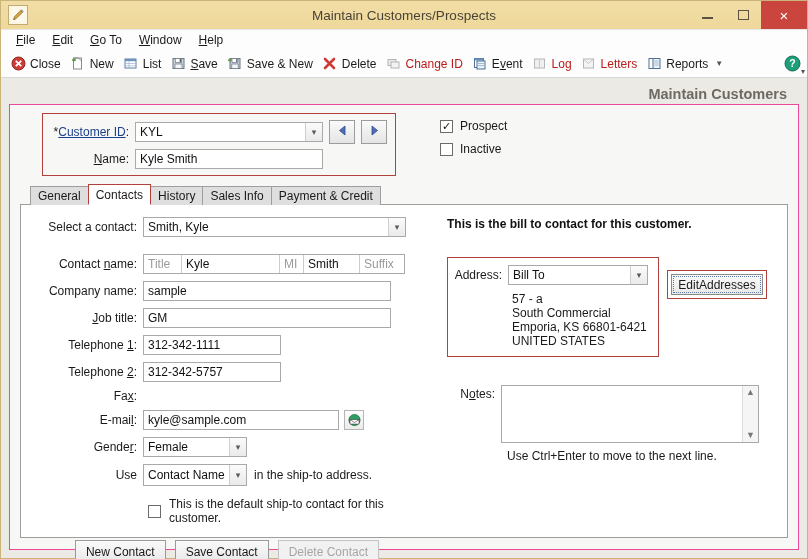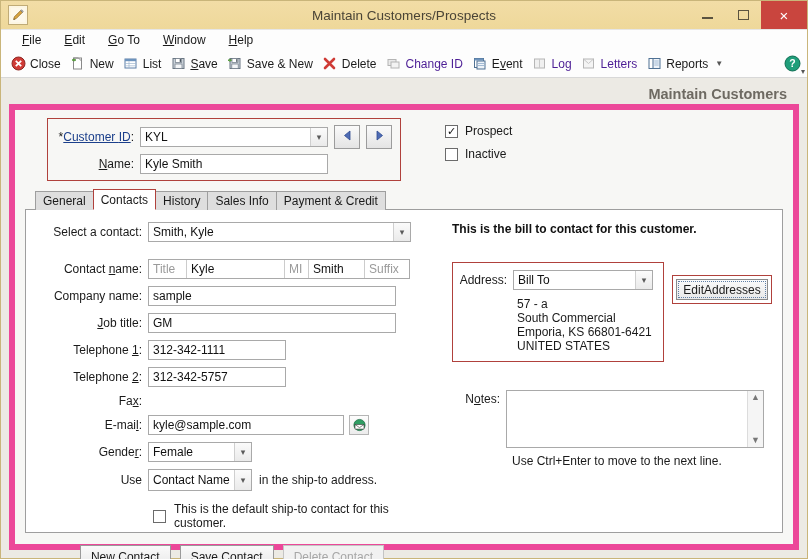--- a/index.html
+++ b/index.html
@@ -76,21 +76,20 @@
     display: flex;
     align-items: center;
     padding-left: 8px;
     flex: 0 0 auto;
   }
   .menuitem {
     padding: 2px 10px 2px 7px;
     font-size: 12px;
     color: #1a1a1a;
     cursor: default;
-    margin-left: 6px;
   }
   .menuitem u { text-decoration: underline; }
 
   
   .toolbar {
     height: 28px;
     background: #fdfdfd;
     display: flex;
     align-items: center;
     padding-left: 6px;
@@ -101,21 +100,21 @@
   .tbtn {
     display: flex;
     align-items: center;
     gap: 4px;
     padding: 2px 6px 2px 3px;
     font-size: 12px;
     color: #1b1b1b;
     cursor: default;
     white-space: nowrap;
   }
-  .tbtn.disabled { color: #4c1d95; }
+  .tbtn.disabled { color: #b91c1c; }
   .tbtn-ico { width: 16px; height: 16px; display: inline-flex; align-items: center; justify-content: center; flex: 0 0 16px;}
   .tb-caret { font-size: 8px; margin-left: 3px; color: #555; }
   .help-ico {
     margin-left: auto;
     margin-right: 6px;
     width: 17px; height: 17px;
   }
   .tb-scroll {
     position: absolute;
     right: 2px; bottom: 1px;
@@ -136,21 +135,21 @@
     font-weight: bold;
     font-size: 14.5px;
     color: #6e6a62;
     padding-right: 12px;
     height: 20px;
     line-height: 20px;
     flex: 0 0 auto;
   }
   .panel {
     background: #f7f7f5;
-    border: 6px solid #ec4899;
+    border: 1px solid #ec4899;
     flex: 1 1 auto;
     padding: 8px 10px 10px 10px;
     display: flex;
     flex-direction: column;
     min-height: 0;
     position: relative;
   }
 
   
   .hdr-row { display: flex; align-items: flex-start; flex: 0 0 auto; }

